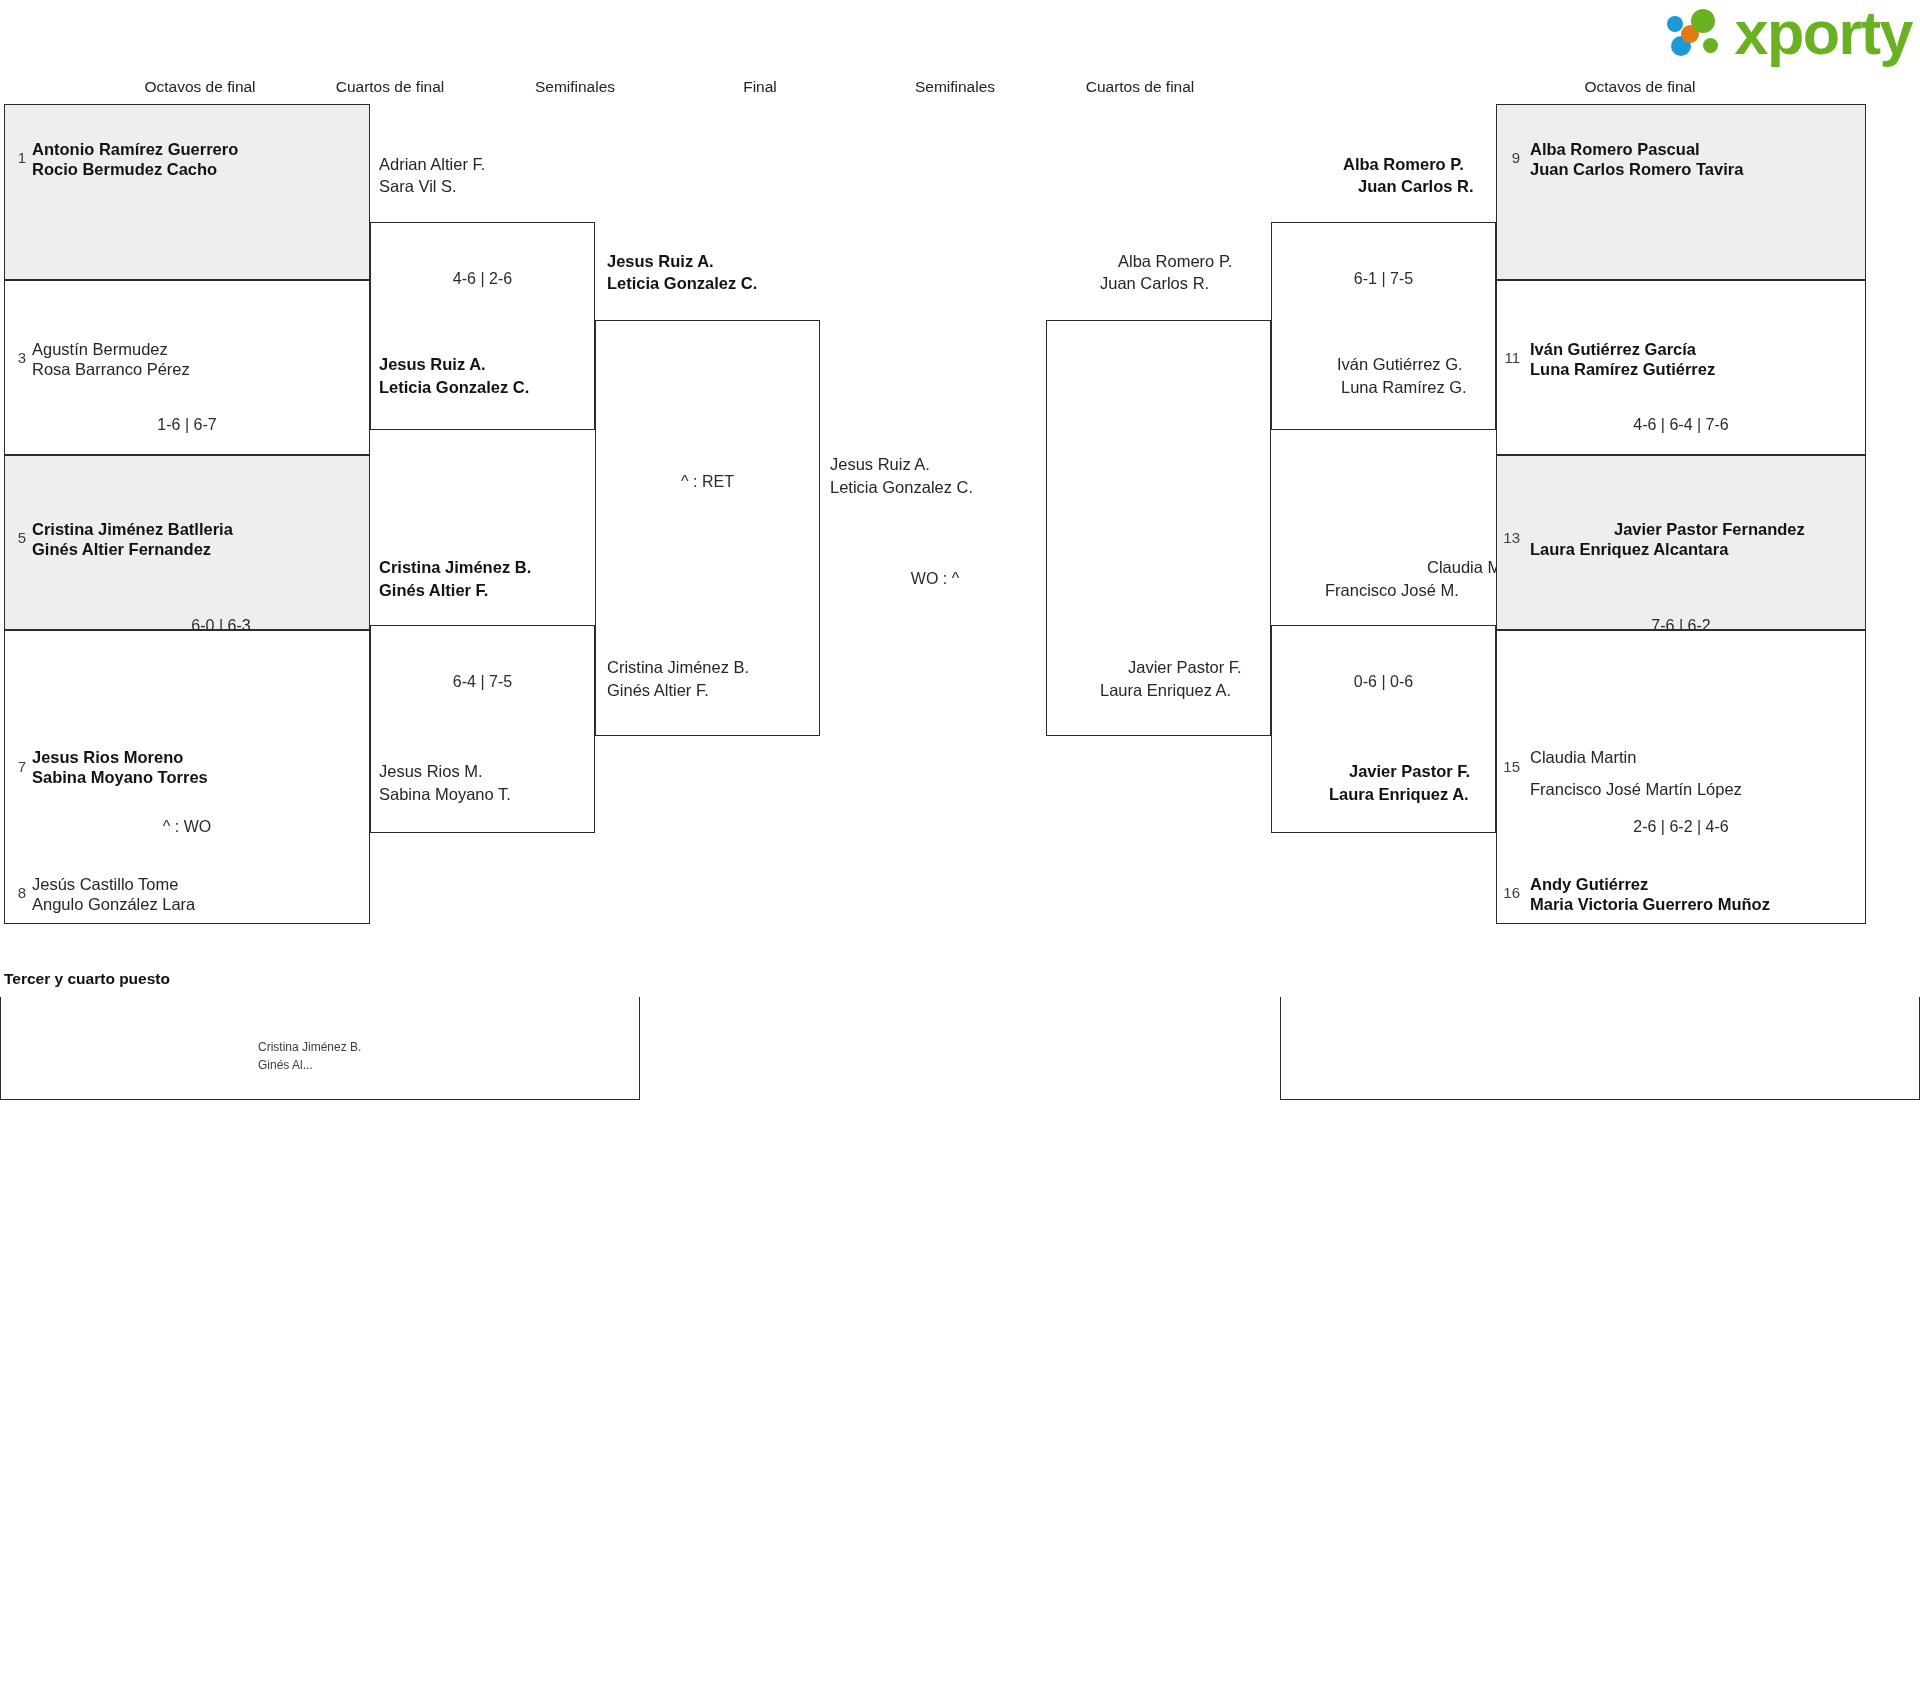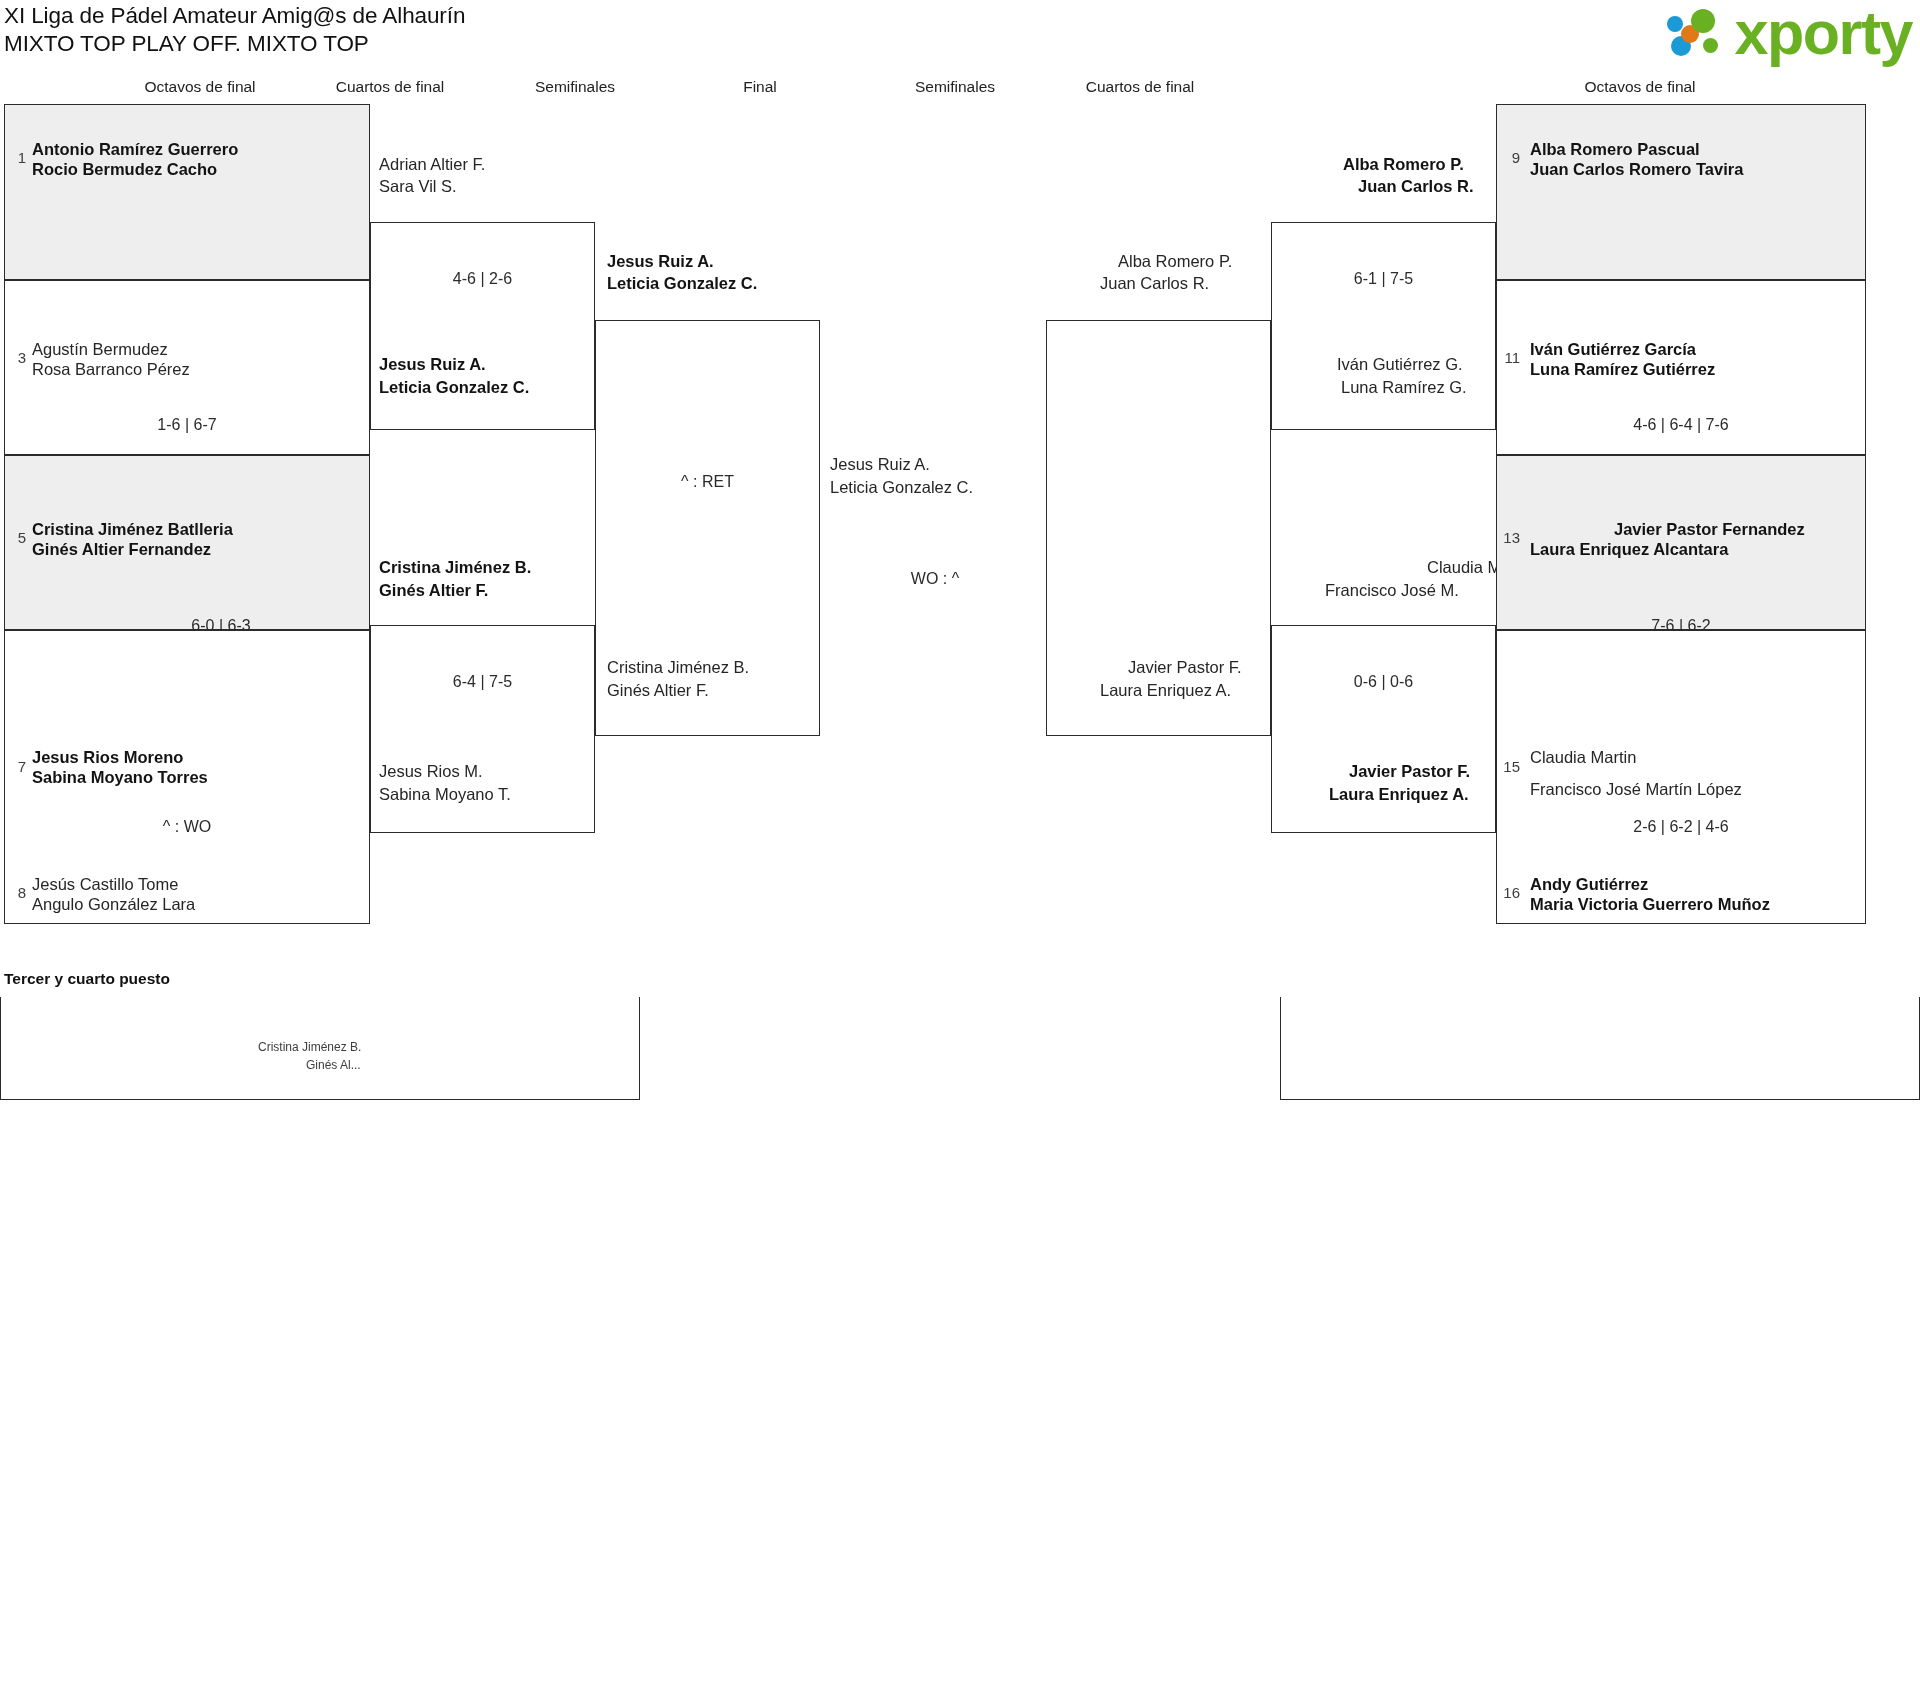--- a/index.html
+++ b/index.html
@@ -56,24 +56,20 @@
   .third-team {
     position: absolute; font-size: 12px; line-height: 15px; color: #3d3d3d;
     white-space: nowrap;
   }
 </style>
 </head>
 <body>
 
 <div id="root">
 
-  <div class="title-block">
-    <div class="title-line1">XI Liga de Pádel Amateur Amig@s de Alhaurín</div>
-    <div class="title-line2">MIXTO TOP PLAY OFF. MIXTO TOP</div>
-  </div>
 
   <div class="logo">
     <div class="logo-dots">
       <span class="dot" style="left:0px;  top:8px;  width:16px; height:16px; background:#1b9ad6;"></span>
       <span class="dot" style="left:4px;  top:28px; width:20px; height:20px; background:#1b9ad6;"></span>
       <span class="dot" style="left:14px; top:17px; width:18px; height:18px; background:#e07a16;"></span>
       <span class="dot" style="left:24px; top:1px;  width:24px; height:24px; background:#6ab023;"></span>
       <span class="dot" style="left:36px; top:30px; width:15px; height:15px; background:#6ab023;"></span>
     </div>
     <div class="logo-word">xporty</div>
@@ -196,16 +192,16 @@
   <div class="team" style="left:1530px; top:748px;">Claudia Martin</div>
   <div class="team" style="left:1530px; top:768px;margin-top:12px;">Francisco José Martín López</div>
   <div class="score" style="left:1496px; top:818px; width:370px;">2-6 | 6-2 | 4-6</div>
   <div class="seed" style="left:1496px; top:884px;">16</div>
   <div class="team win" style="left:1530px; top:875px;">Andy Gutiérrez</div>
   <div class="team win" style="left:1530px; top:895px;">Maria Victoria Guerrero Muñoz</div>
 
   <div class="third-title" style="left:4px; top:970px;">Tercer y cuarto puesto</div>
   <div class="third-box" style="left:0px; top:997px; width:640px; height:103px;"></div>
   <div class="third-team" style="left:258px; top:1040px;">Cristina Jiménez B.</div>
-  <div class="third-team" style="left:258px; top:1058px;margin-left:48px;">Ginés Al...</div>
+  <div class="third-team" style="left:258px; top:1058px;">Ginés Al...</div>
   <div class="third-box" style="left:1280px; top:997px; width:640px; height:103px;"></div>
 
 </div>
 
 </body></html>

